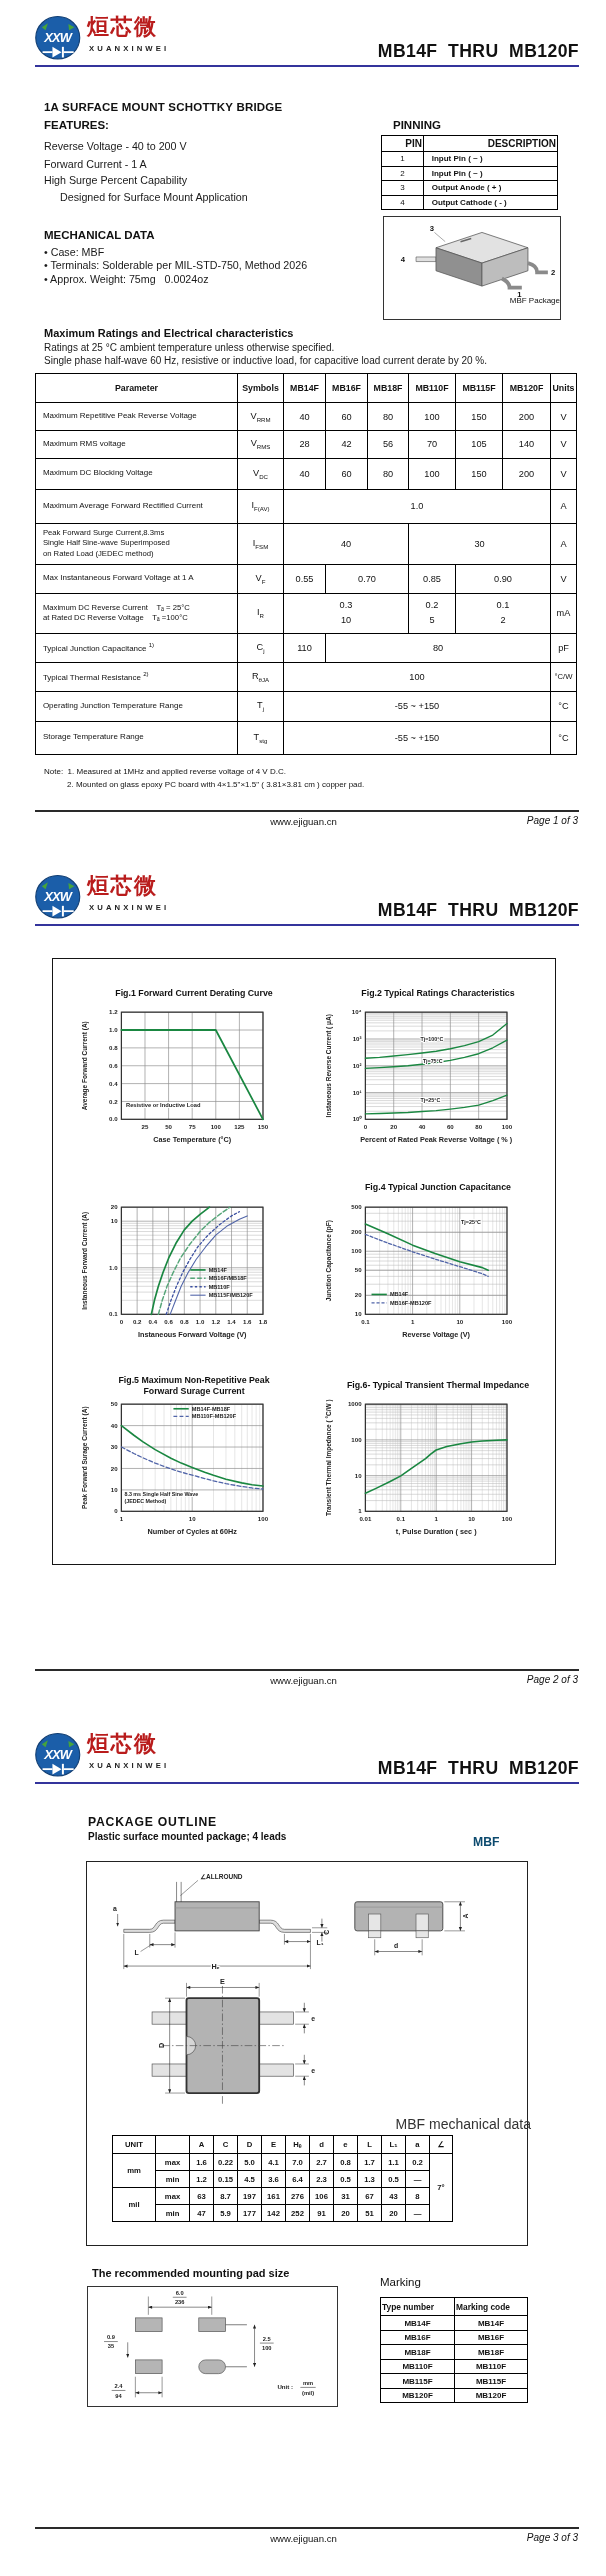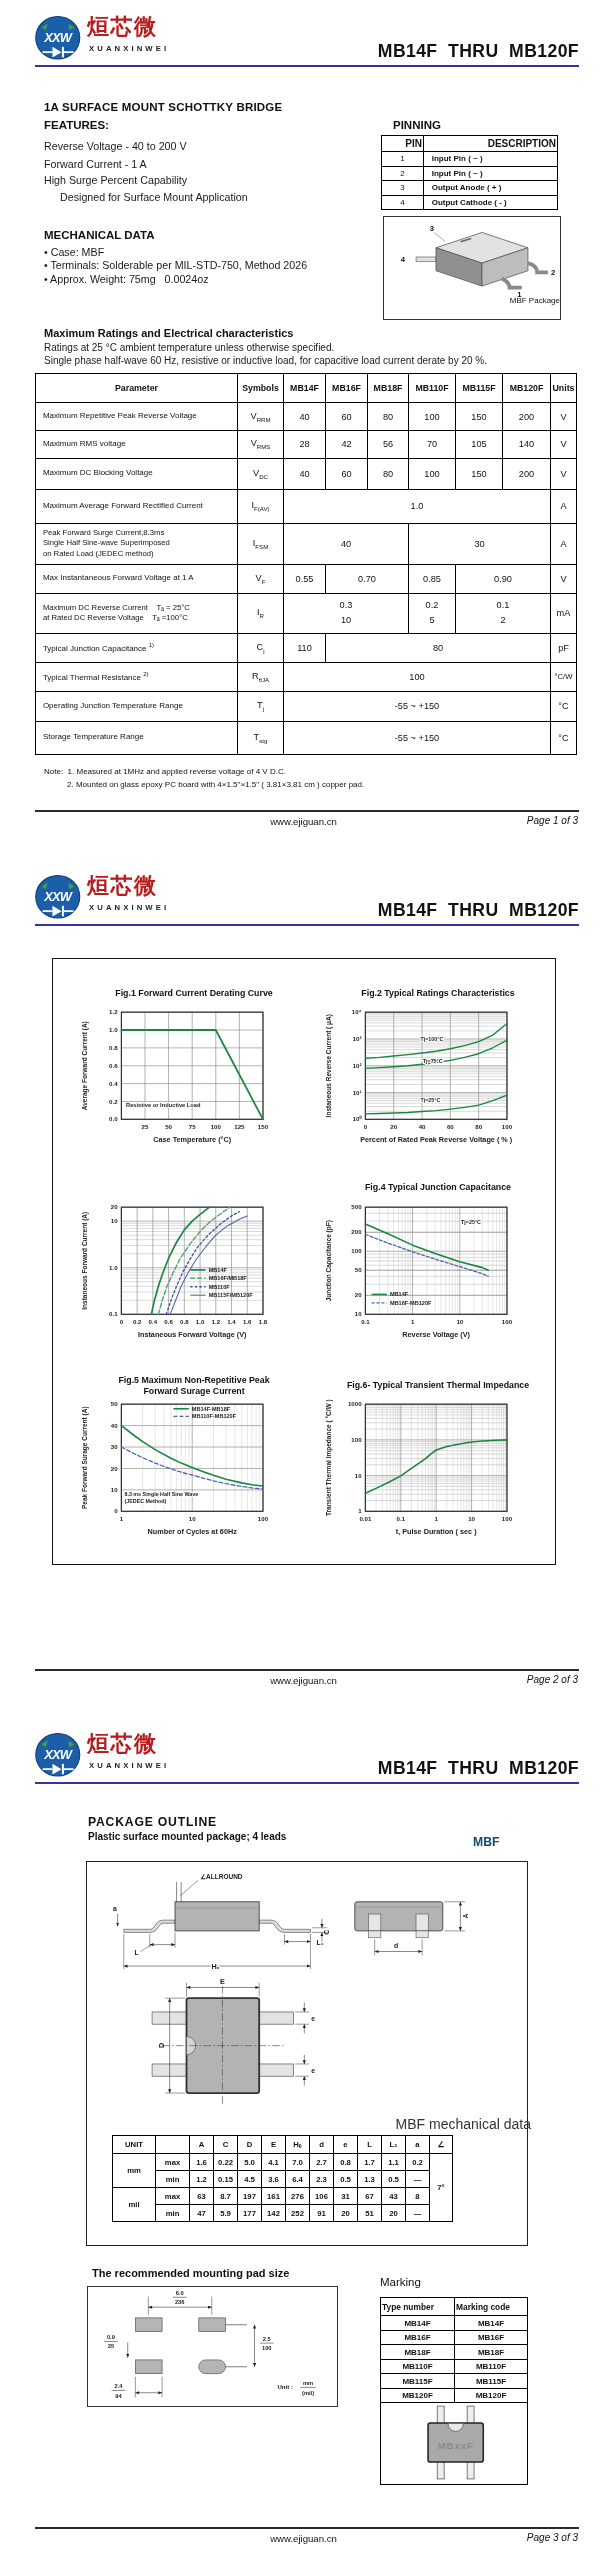--- a/index.html
+++ b/index.html
@@ -914,33 +914,20 @@
         <td>MB110F</td>
       </tr>
   <tr style="height:14.5px">
         <td>MB115F</td>
         <td>MB115F</td>
       </tr>
   <tr style="height:14.5px">
         <td>MB120F</td>
         <td>MB120F</td>
       </tr>
-  <tr style="height:80px">
-        <td colspan="2" style="padding:0">
-    <svg width="145" height="79" viewBox="0 0 189 103" style="font-size:10.5px">
-      <rect x="72" y="4" width="9" height="24" fill="#eee" stroke="#444" stroke-width="0.9"></rect>
-      <rect x="111" y="4" width="9" height="24" fill="#eee" stroke="#444" stroke-width="0.9"></rect>
-      <rect x="72" y="76" width="9" height="23" fill="#eee" stroke="#444" stroke-width="0.9"></rect>
-      <rect x="111" y="76" width="9" height="23" fill="#eee" stroke="#444" stroke-width="0.9"></rect>
-      <rect x="60" y="26" width="72" height="51" rx="3" fill="#a9a9a9" stroke="#222" stroke-width="2"></rect>
-      <path d="M86,27 A10,10 0 0 0 106,27" fill="#e8e8e8" stroke="#444" stroke-width="0.9"></path>
-      <text x="96" y="60" text-anchor="middle" font-size="13" font-weight="bold" fill="#8a8a8a" letter-spacing="1">MBxxF</text>
-    </svg>
-  </td>
-      </tr>
 </tbody>
   </table>
 
 <div class="abs" style="left:0;top:2527px;width:607px;height:23px">
   <div class="abs ftr-rule" style="left:35px;right:28px;top:0"></div>
   <div class="abs ftr-site">www.ejiguan.cn</div>
   <div class="abs ftr-page">Page 3 of 3</div>
 </div>
 
 

